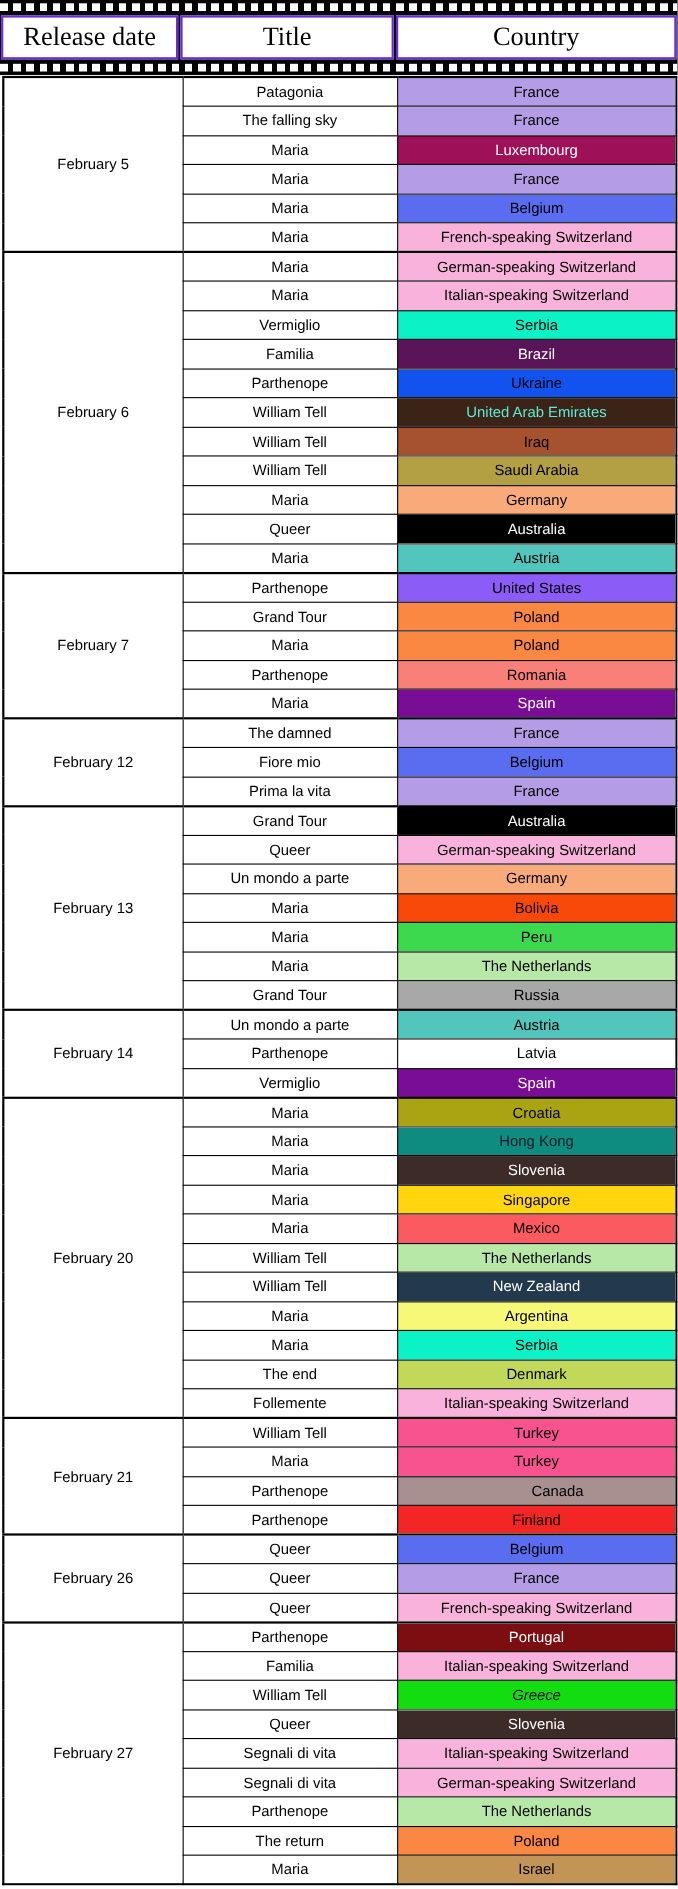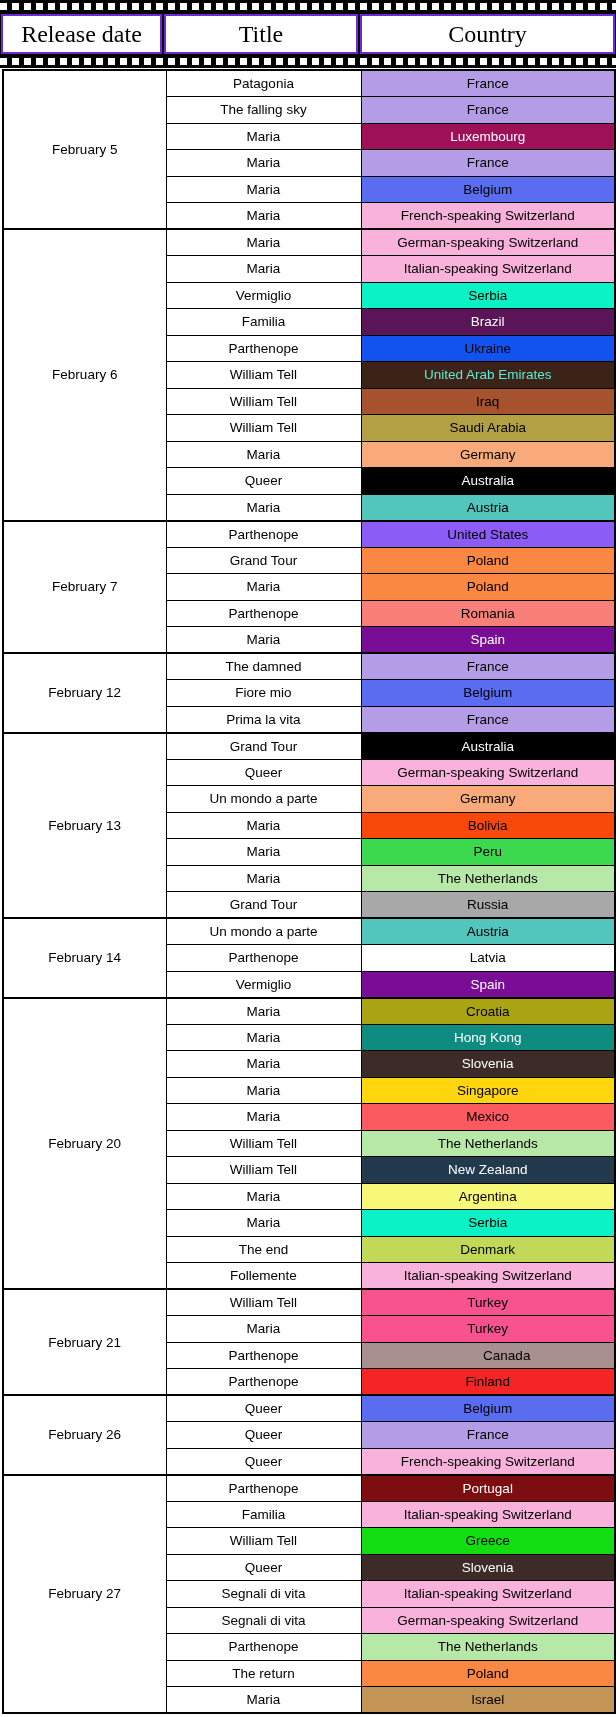--- a/index.html
+++ b/index.html
@@ -250,21 +250,21 @@
           <td class="title-cell">Vermiglio</td>
           <td class="country-cell" style="background-color: rgb(121, 13, 150); color: rgb(255, 255, 255);">Spain</td>
         </tr>
         <tr class="section-start">
           <td rowspan="11" class="date-cell">February 20</td>
           <td class="title-cell">Maria</td>
           <td class="country-cell" style="background-color: rgb(170, 164, 18); color: rgb(0, 0, 0);">Croatia</td>
         </tr>
         <tr>
           <td class="title-cell">Maria</td>
-          <td class="country-cell" style="background-color: rgb(14, 140, 128); color: #ffffff;">Hong Kong</td>
+          <td class="country-cell" style="background-color: rgb(14, 140, 128); color: #0f172a;">Hong Kong</td>
         </tr>
         <tr>
           <td class="title-cell">Maria</td>
           <td class="country-cell" style="background-color: rgb(60, 43, 38); color: rgb(255, 255, 255);">Slovenia</td>
         </tr>
         <tr>
           <td class="title-cell">Maria</td>
           <td class="country-cell" style="background-color: rgb(255, 214, 13); color: rgb(0, 0, 0);">Singapore</td>
         </tr>
         <tr>
@@ -329,21 +329,21 @@
           <td rowspan="9" class="date-cell">February 27</td>
           <td class="title-cell">Parthenope</td>
           <td class="country-cell" style="background-color: rgb(124, 14, 18); color: rgb(255, 255, 255);">Portugal</td>
         </tr>
         <tr>
           <td class="title-cell">Familia</td>
           <td class="country-cell" style="background-color: rgb(248, 178, 220); color: rgb(0, 0, 0);">Italian-speaking Switzerland</td>
         </tr>
         <tr>
           <td class="title-cell">William Tell</td>
-          <td class="country-cell" style="background-color: rgb(17, 221, 17); color: rgb(0, 0, 0);">Greece</td>
+          <td class="country-cell" style="background-color: rgb(17, 221, 17); color: rgb(0, 0, 0); font-style: italic;">Greece</td>
         </tr>
         <tr>
           <td class="title-cell">Queer</td>
           <td class="country-cell" style="background-color: rgb(60, 43, 38); color: rgb(255, 255, 255);">Slovenia</td>
         </tr>
         <tr>
           <td class="title-cell">Segnali di vita</td>
           <td class="country-cell" style="background-color: rgb(248, 178, 220); color: rgb(0, 0, 0);">Italian-speaking Switzerland</td>
         </tr>
         <tr>

